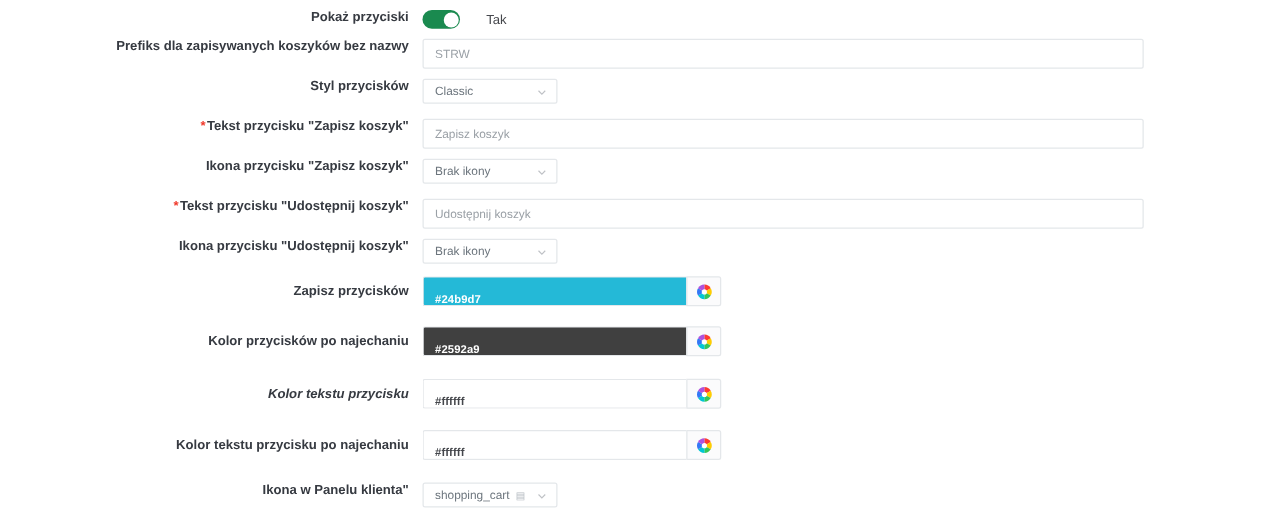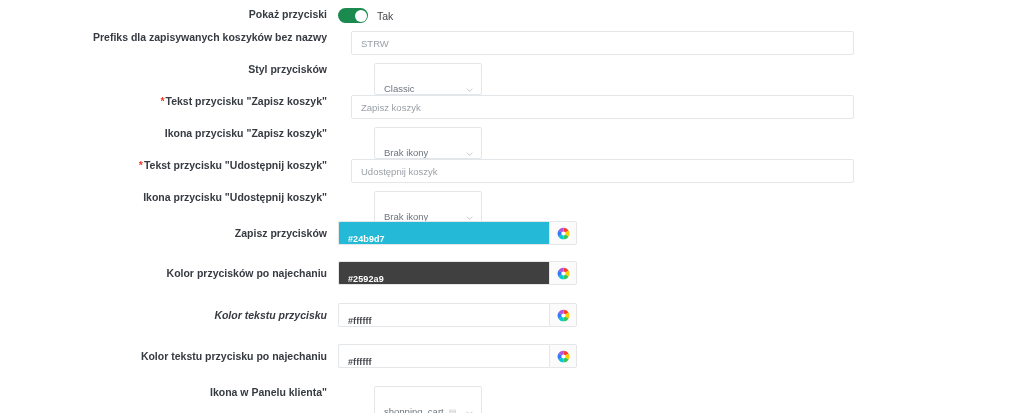--- a/index.html
+++ b/index.html
@@ -50,20 +50,21 @@
   .field-col {
     flex: 1 1 auto;
     display: flex;
     align-items: center;
   }
 
   
   .switch-wrap {
     display: flex;
     align-items: center;
+    gap: 12px;
   }
   .switch {
     position: relative;
     width: 30px;
     height: 15px;
     border-radius: 8px;
     background: #1a8a4f;
     flex: 0 0 30px;
   }
   .switch .knob {
@@ -87,36 +88,35 @@
     border: 1px solid #e4e7ea;
     border-radius: 2px;
     background: #ffffff;
     display: flex;
     align-items: center;
     padding: 0 9px;
     font-size: 9.5px;
     color: #9aa0a6;
     white-space: nowrap;
   }
-  .w-wide { width: 503px; margin-left: 13px; }
+  .w-wide { width: 577px; }
 
   
   .select-input {
-    height: 32px;
+    height: 20px;
     border: 1px solid #e4e7ea;
     border-radius: 2px;
     background: #ffffff;
     display: flex;
-    align-items: flex-end;
+    align-items: center;
     justify-content: space-between;
     padding: 0 7px 0 9px;
     font-size: 9.5px;
     color: #6c757d;
     white-space: nowrap;
-    margin-left: 36px;
   }
   .w-sel { width: 108px; }
   .chev {
     width: 9px;
     height: 9px;
     display: block;
     opacity: .55;
     flex: 0 0 9px;
     margin-left: 6px;
   }

